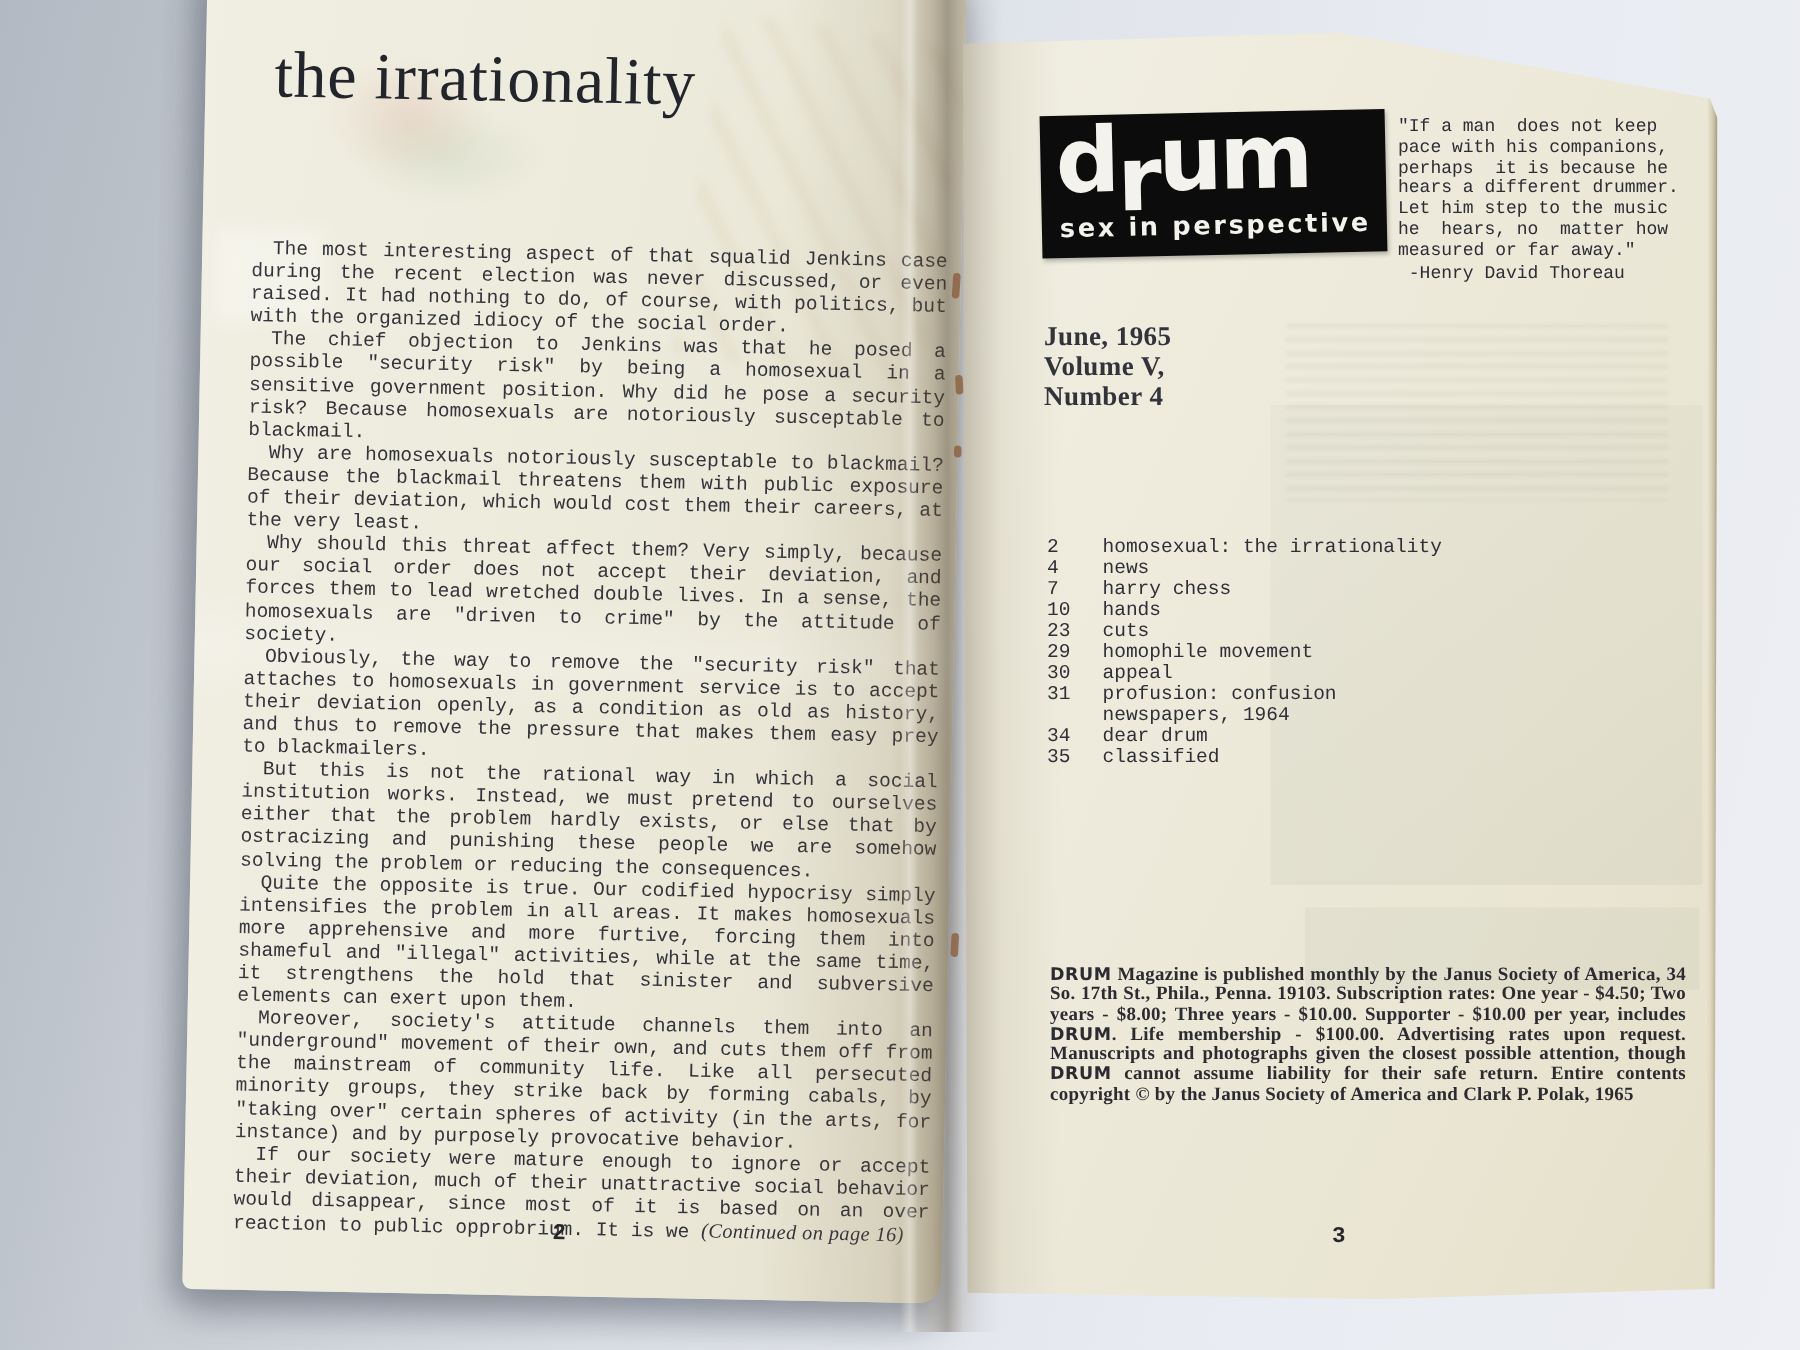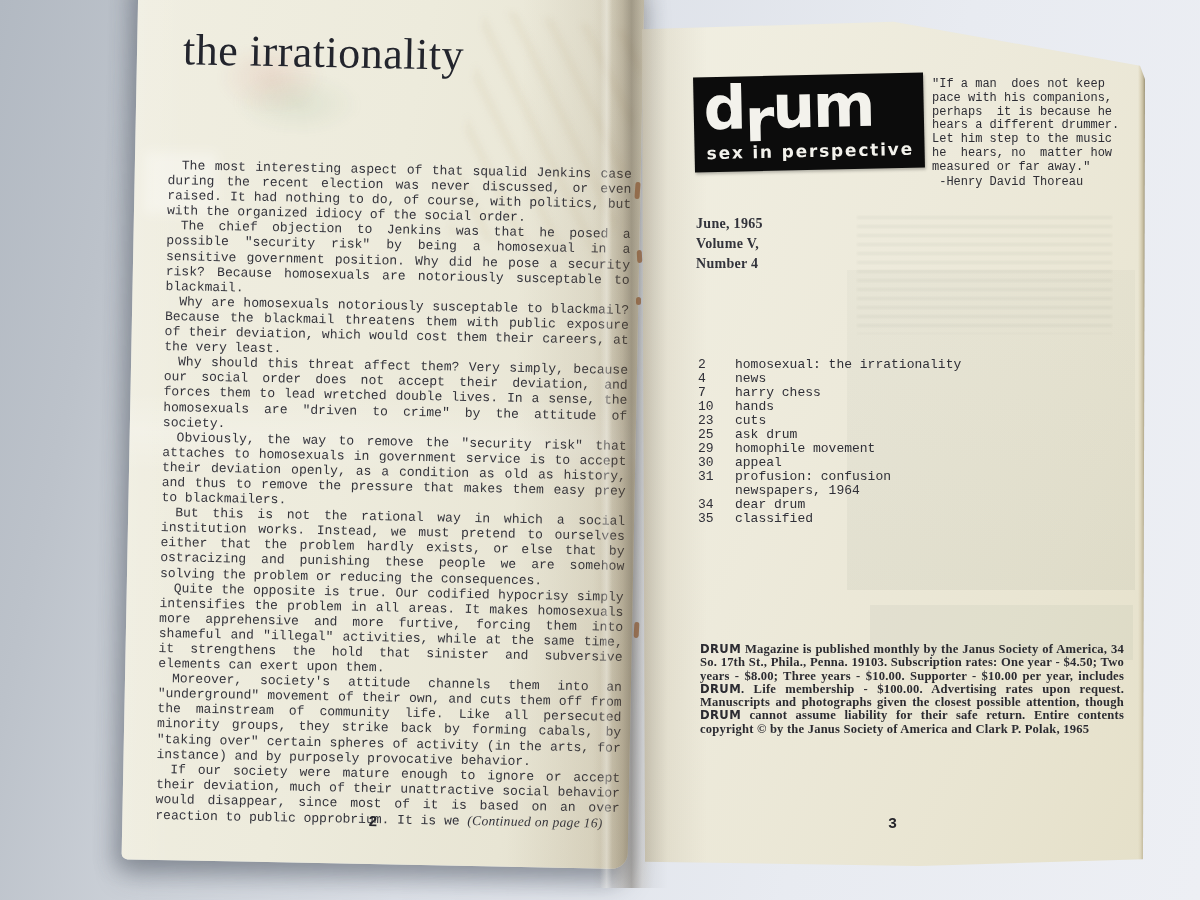--- a/index.html
+++ b/index.html
@@ -55,21 +55,21 @@
   .logo-word .lr{position:relative;top:13px;}
   .logo-tagline{position:absolute;left:12px;bottom:9px;font-family:"DejaVu Sans",sans-serif;font-weight:bold;
     font-size:17px;letter-spacing:1.8px;color:#f3f2ec;white-space:nowrap;}
 
   .rp-quote{position:absolute;left:290px;top:58px;width:220px;
     font-family:"Liberation Mono","DejaVu Sans Mono",monospace;font-size:12px;line-height:13.8px;
     color:#2d2d34;white-space:pre-wrap;}
   .rp-quote .attr{display:block;margin-top:1px;text-indent:1ch;}
 
   .rp-issue{position:absolute;left:54px;top:194px;font-family:"Liberation Serif",serif;font-weight:bold;
-    font-size:14px;line-height:20px;color:#32333b;letter-spacing:.3px;}
+    font-size:18px;line-height:20px;color:#32333b;letter-spacing:.3px;}
 
   .rp-toc{position:absolute;left:56px;top:338px;width:330px;
     font-family:"Liberation Mono","DejaVu Sans Mono",monospace;font-size:13px;line-height:14px;color:#2f2f37;}
   .toc-row{display:flex;}
   .toc-num{width:37px;flex:0 0 37px;}
   .toc-title{flex:1;white-space:pre-line;}
 
   .rp-pub{position:absolute;left:58px;top:623px;width:424px;
     font-family:"Liberation Serif",serif;font-weight:bold;font-size:12.6px;line-height:13.3px;
     color:#2b2b31;text-align:justify;letter-spacing:.2px;}
@@ -156,24 +156,20 @@
       </div>
     <div class="toc-row">
         <span class="toc-num">10</span>
         <span class="toc-title">hands</span>
       </div>
     <div class="toc-row">
         <span class="toc-num">23</span>
         <span class="toc-title">cuts</span>
       </div>
     <div class="toc-row">
-        <span class="toc-num">25</span>
-        <span class="toc-title">ask drum</span>
-      </div>
-    <div class="toc-row">
         <span class="toc-num">29</span>
         <span class="toc-title">homophile movement</span>
       </div>
     <div class="toc-row">
         <span class="toc-num">30</span>
         <span class="toc-title">appeal</span>
       </div>
     <div class="toc-row">
         <span class="toc-num">31</span>
         <span class="toc-title">profusion: confusion

